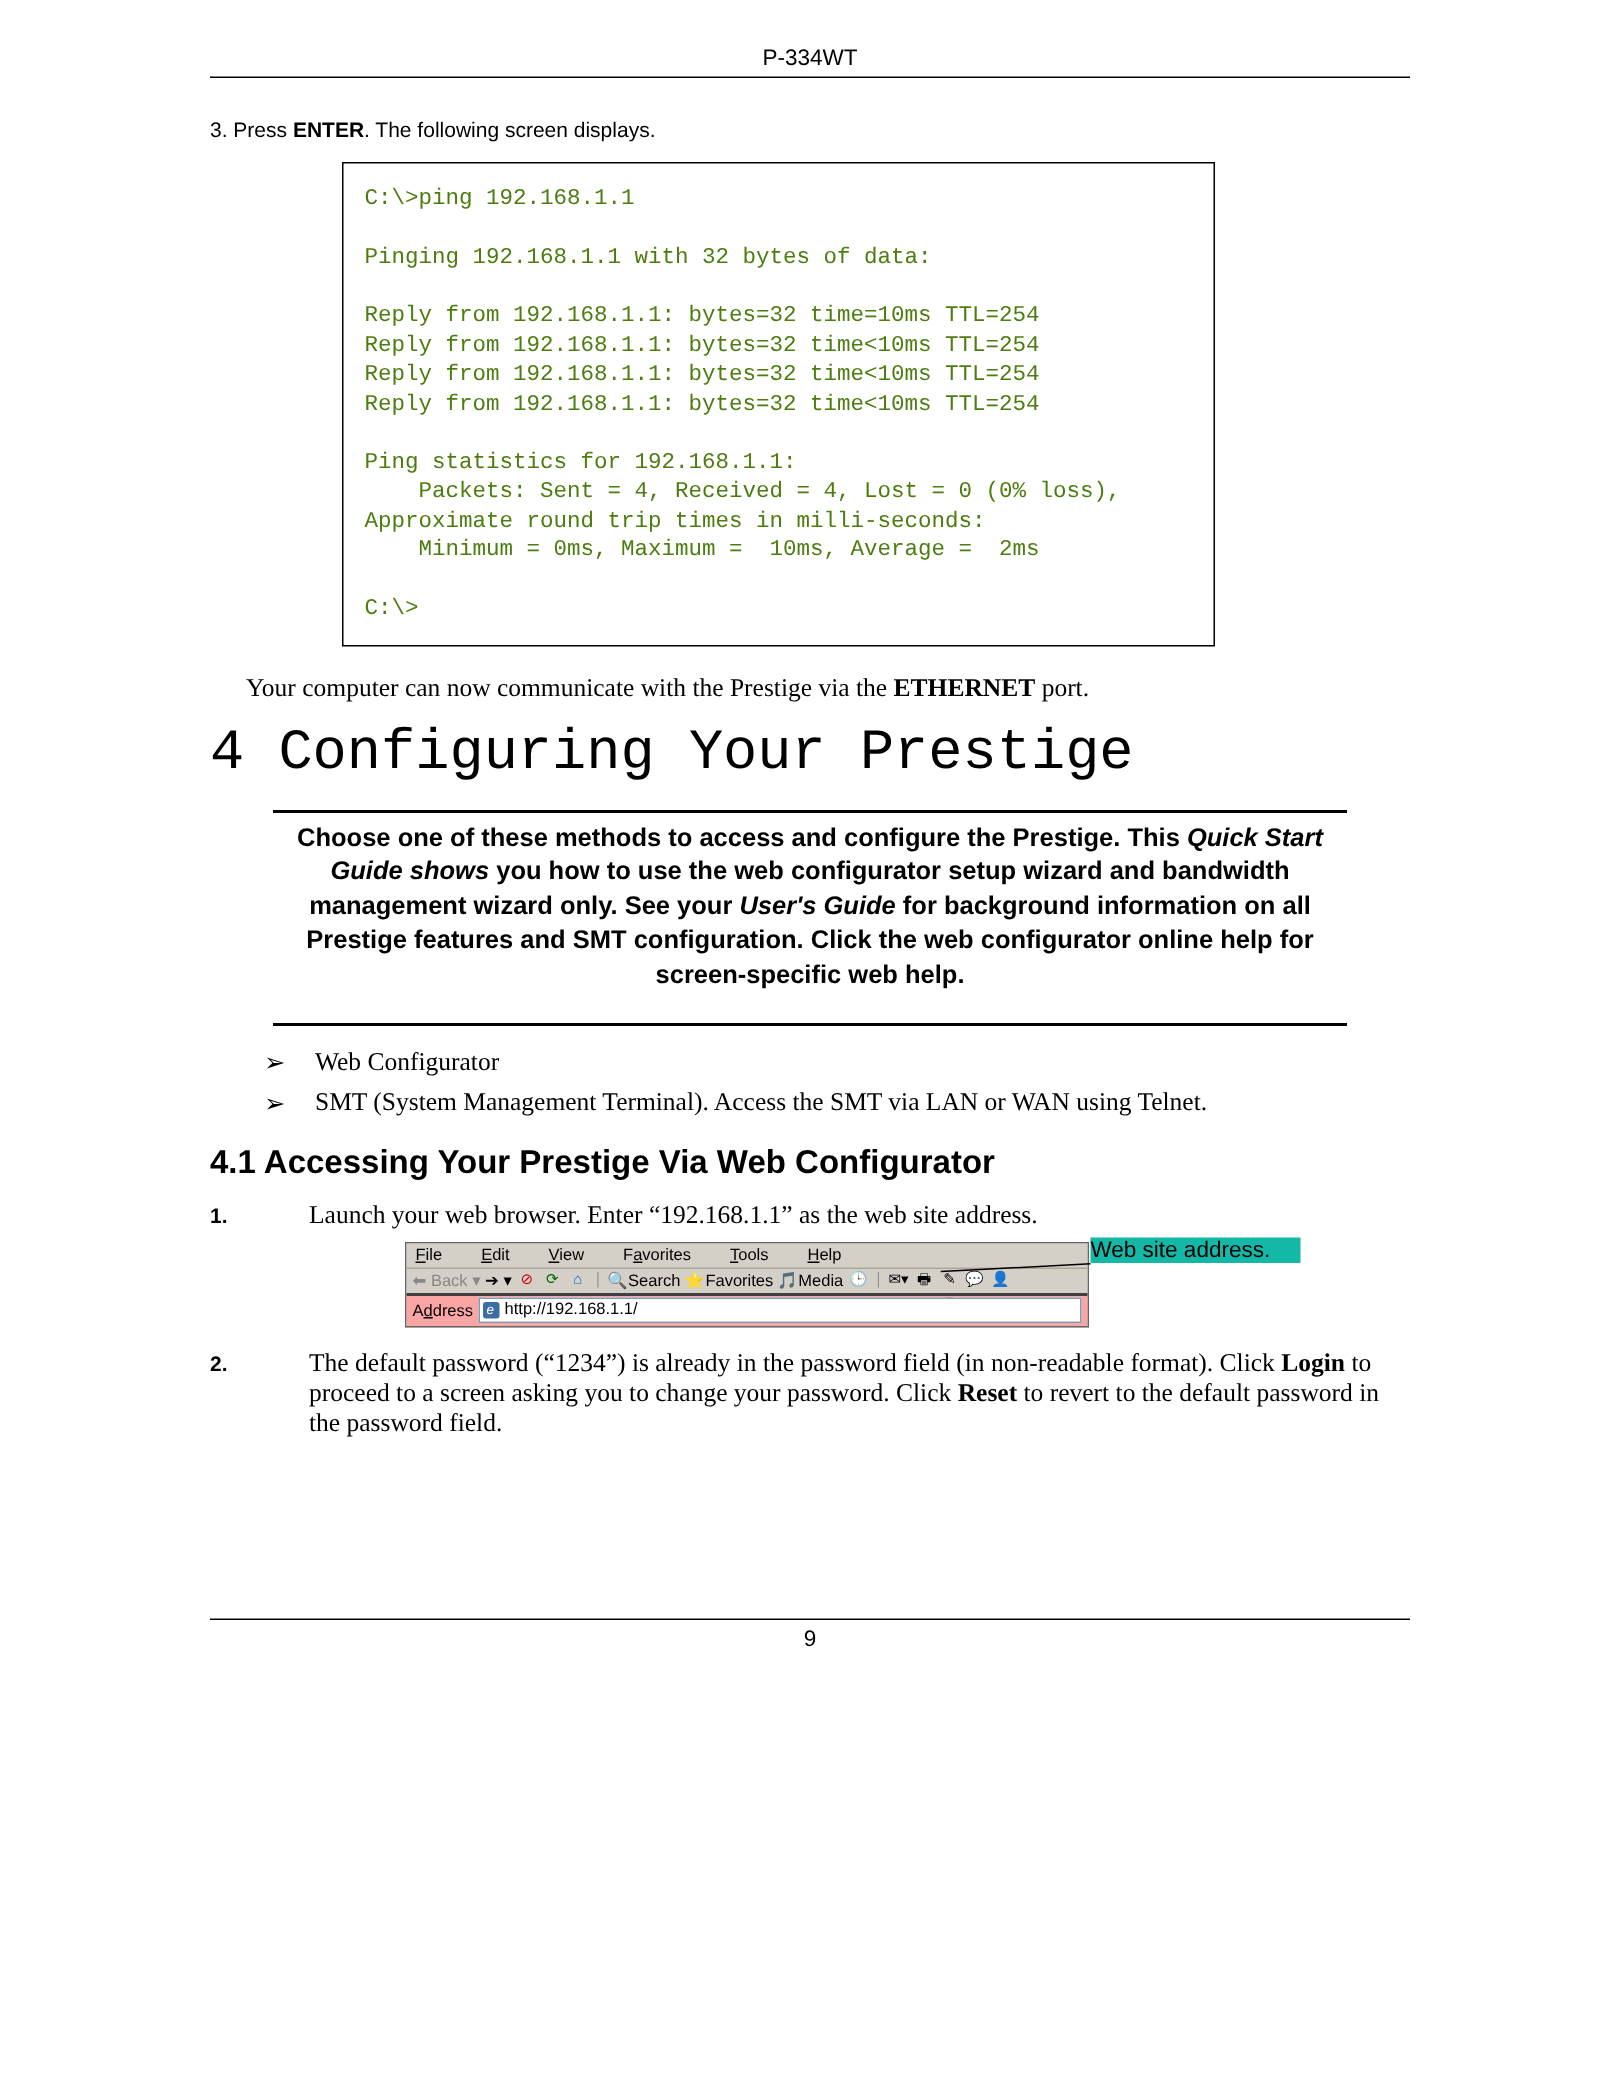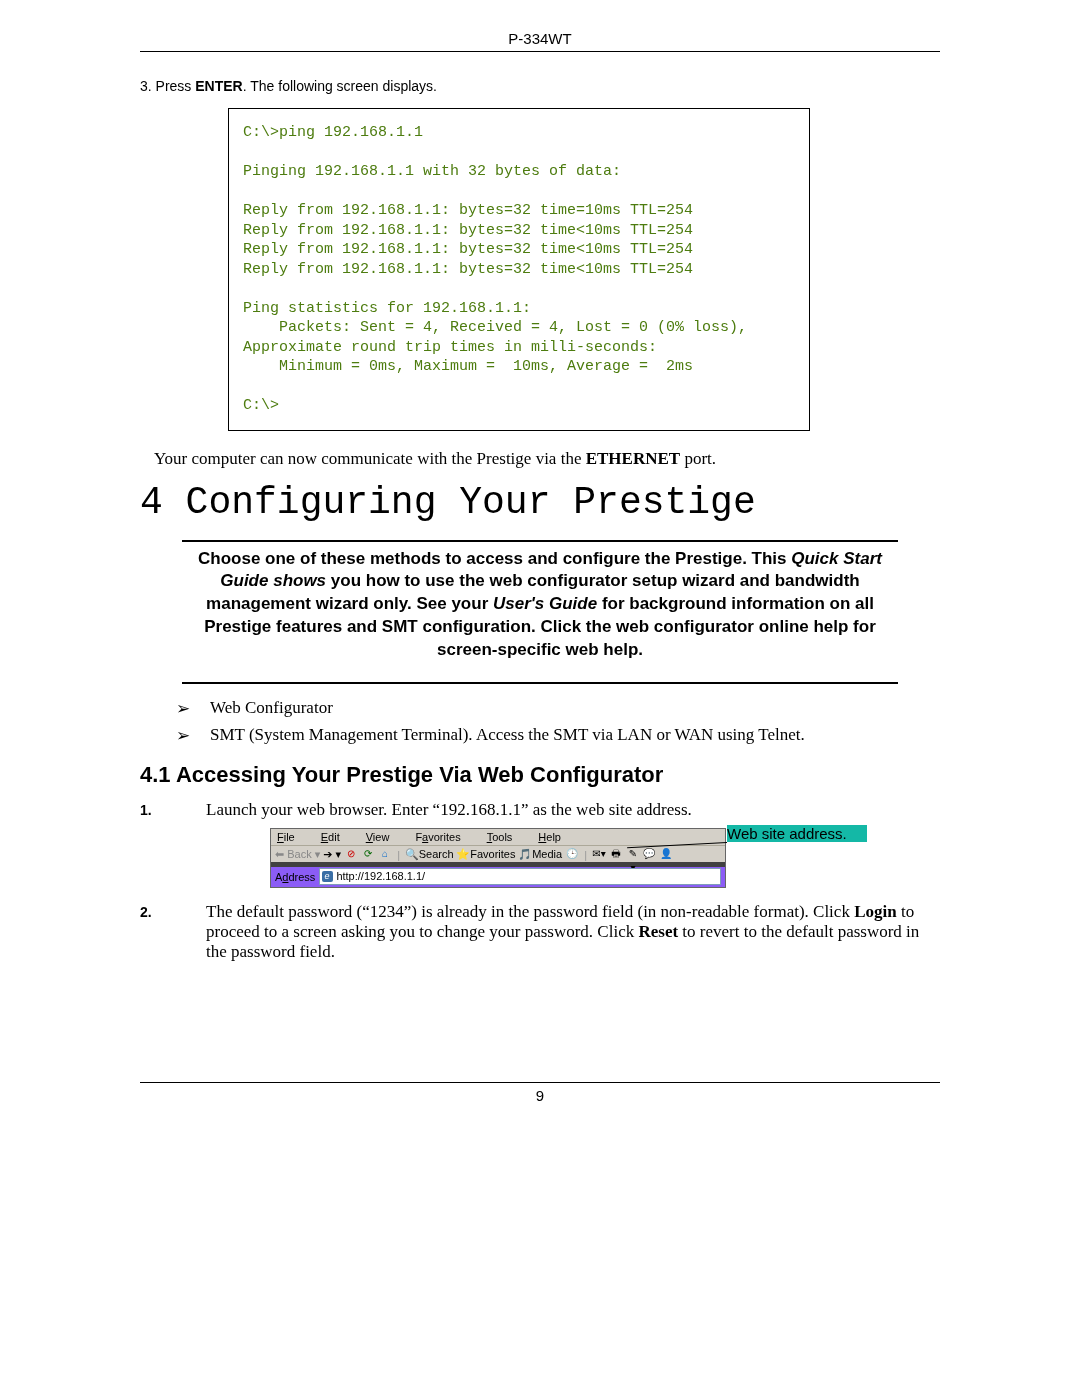--- a/index.html
+++ b/index.html
@@ -38,21 +38,21 @@
     border: 1px solid #000;
     padding: 14px 10px 14px 14px;
     font-family: "Courier New", Courier, monospace;
     font-size: 15px;
     line-height: 1.3;
     white-space: pre;
     color: #4d7c0f;
   }
   .body-para {
     font-size: 17px;
-    margin: 0 0 12px 14px;
+    margin: 0 0 12px 24px;
   }
   .h1 {
     font-family: Liberation Mono, monospace;
     font-size: 38px;
     font-weight: normal;
     margin: 10px 0 16px 0;
   }
   .callout {
     margin: 0 42px 14px 42px;
     border-top: 2px solid #000;
@@ -111,40 +111,40 @@
   .browser .menubar {
     display: flex;
     padding: 2px 6px;
     background: #d4d0c8;
     border-bottom: 1px solid #aca899;
   }
   .browser .menubar span { margin-right: 13px; }
   .browser .menubar span u { text-decoration: underline; }
   .browser .toolbar {
     display: flex;
-    align-items: flex-end;
+    align-items: flex-start;
     padding: 1px 4px;
     background: #d4d0c8;
-    border-bottom: 5px solid #404040;
+    border-bottom: 2px solid #404040;
     font-size: 11px;
     gap: 3px;
   }
   .browser .toolbar .back { color: #888; }
   .browser .toolbar .ico {
     display: inline-block;
     width: 14px; height: 14px;
     text-align: center;
     line-height: 14px;
     font-size: 10px;
   }
   .browser .addrbar {
     display: flex;
     align-items: center;
     padding: 1px 4px 2px 4px;
-    background: #8b5cf6;
+    background: #fca5a5;
   }
   .browser .addrbar .lbl { margin-right: 4px; }
   .browser .addrbar .field {
     flex: 1;
     background: #fff;
     border: 1px solid #7f9db9;
     padding: 0 2px;
     height: 15px;
     line-height: 15px;
     display: flex;

